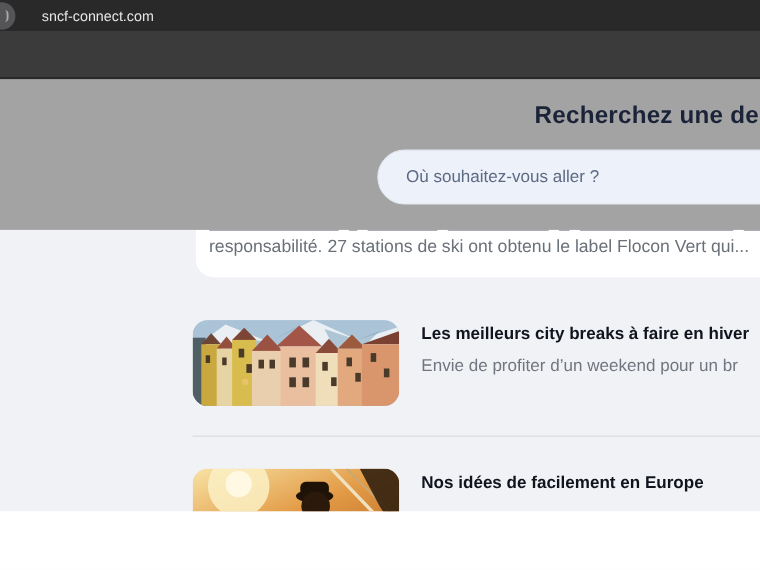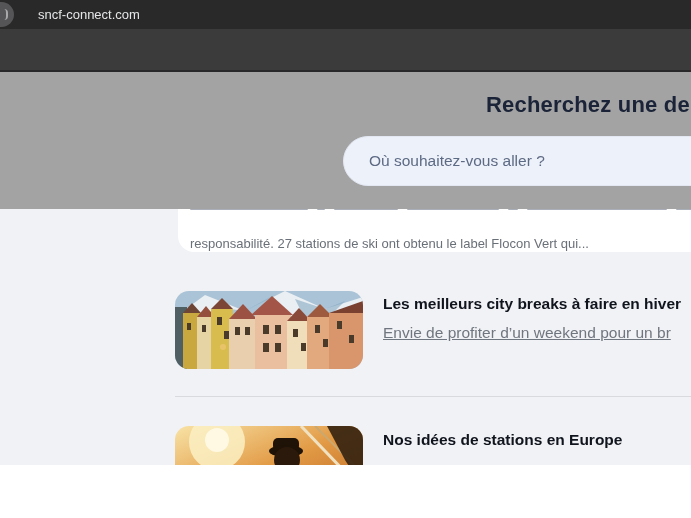--- a/index.html
+++ b/index.html
@@ -44,37 +44,37 @@
 
   
   .scrolled-card{
     position:absolute;left:178px;top:196px;width:562px;height:56px;
     background:#ffffff;border-bottom-left-radius:16px;z-index:1;overflow:hidden;
   }
   .frag-line{position:absolute;left:12px;top:8px;height:6px;display:flex;gap:9px;align-items:flex-end;}
   .frag-line span{display:block;height:6px;background:#9aa0ab;border-radius:1px;opacity:.85;}
   .scrolled-text{
     position:absolute;left:12px;top:20px;white-space:nowrap;
-    font-size:13px;color:#6a7078;margin-top:20px;
+    font-size:16px;color:#6a7078;
   }
 
   
   .thumb{
     position:absolute;width:188px;overflow:hidden;border-radius:14px;z-index:0;
   }
   .thumb svg{display:block;}
   .thumb-1{left:175px;top:291px;height:78px;}
   .thumb-2{left:175px;top:426px;height:80px;}
   .article-title{
     position:absolute;left:383px;white-space:nowrap;
     font-size:15.5px;font-weight:700;color:#10141d;
   }
   .article-desc{
     position:absolute;left:383px;white-space:nowrap;
-    font-size:15.5px;color:#70767f;text-decoration:underline;
+    font-size:15.5px;color:#70767f;
   }
   .t1{top:295px;} .d1a{top:324px;} .d1b{top:346px;}
   .t2{top:431px;} .d2a{top:459px;} .d2b{top:501px;}
   .feed-divider{position:absolute;left:175px;top:396px;width:516px;height:1px;background:#d9dade;}
 </style>
 </head>
 <body>
 
 <div class="screen">
 
@@ -171,16 +171,16 @@
       <line x1="126" y1="0" x2="172" y2="48" stroke="#f0e2c0" stroke-width="3"></line>
       <line x1="140" y1="0" x2="182" y2="42" stroke="#caa86f" stroke-width="2"></line>
       <polygon points="152,0 188,0 188,62 170,34" fill="#33210f" opacity="0.9"></polygon>
       <rect x="98" y="12" width="26" height="13" rx="5" fill="#1f1206"></rect>
       <ellipse cx="111" cy="25" rx="17" ry="6" fill="#1f1206"></ellipse>
       <circle cx="112" cy="34" r="13" fill="#2b1a0c"></circle>
       <path d="M86,80 C90,56 100,47 113,46 C130,45 140,56 144,80 Z" fill="#2b1a0c"></path>
       <polygon points="148,80 188,52 188,80" fill="#241403"></polygon>
     </svg>
   </div>
-  <div class="article-title t2">Nos idées de stations en Europe</div>
+  <div class="article-title t2">Nos idées de facilement en Europe</div>
   <div class="article-desc d2b">SNCF…</div>
 
 </div>
 
 </body></html>

